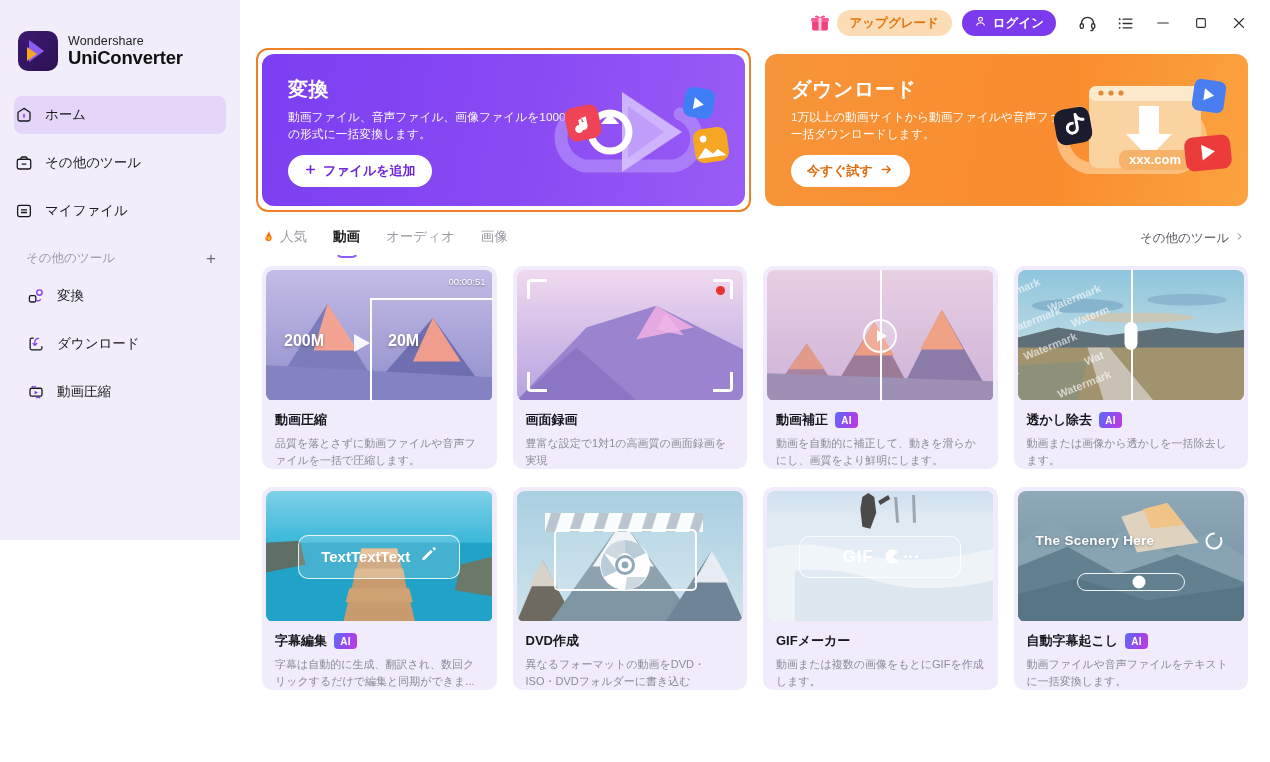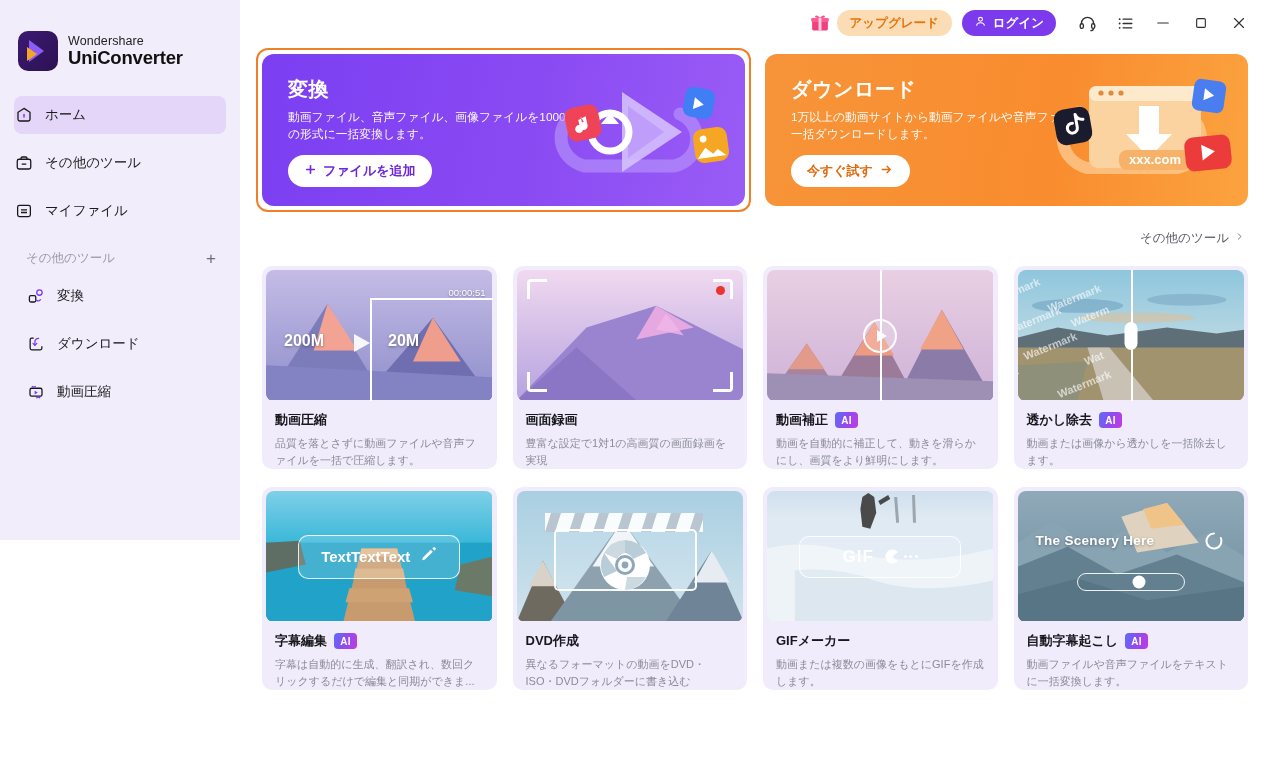--- a/index.html
+++ b/index.html
@@ -271,21 +271,20 @@
     margin-top: 6px;
     font-size: 11px; color: #8b8b97; line-height: 1.5;
   }
 
   
   .mt-scene { position:absolute; inset:0; }
   .badge-time {
     position: absolute; right: 7px; top: 6px;
     color: #fff; font-size: 9.5px;
     text-shadow: 0 1px 2px rgba(0,0,0,.4);
-    margin-top: 11px;
   }
   .ovl-txt {
     position: absolute; color: #fff; font-weight: bold;
     text-shadow: 0 1px 3px rgba(0,0,0,.35);
   }
   .split-line {
     position: absolute; top: 0; bottom: 0; width: 2px; background: #fff;
   }
   .play-circle {
     position: absolute; left: 50%; top: 50%;
@@ -553,20 +552,41 @@
               <path d="M177 27 l10 6 -10 6z" fill="#fff" transform="rotate(8 182 34)"></path>
               <rect x="158" y="74" width="46" height="34" rx="9" fill="#ec3b3b" transform="rotate(-6 181 91)"></rect>
               <path d="M175 82 l13 8 -13 8z" fill="#fff" transform="rotate(-6 181 91)"></path>
             </svg>
           </div>
         </div>
       </div>
     </div>
 
     <div class="tabs-row">
+      <div class="tabs">
+        <div class="tab">
+          <span>
+            <svg width="13" height="14" viewBox="0 0 24 24">
+              <path d="M13 2c.6 4-3.4 5.6-4.6 9.2C7.4 14 9 17 9 17s-2-1-2.6-3.4C5.2 16 5.6 21 12 22c6-1 7-6.2 4.6-10.4C15.4 9.4 13.6 6.6 13 2z" fill="#f97316"></path>
+              <path d="M12.4 11.6c.4 2-2 3-2 5.2 0 1.6 1.4 2.8 2.6 2.6 1.6-.2 2.6-1.6 2.2-3.4-.3-1.4-1.8-2.4-2.8-4.4z" fill="#fbbf24"></path>
+            </svg>
+          </span>
+          <span>人気</span>
+        </div>
+        <div class="tab active">
+          <span>動画</span>
+          <span class="tab-underline"></span>
+        </div>
+        <div class="tab">
+          <span>オーディオ</span>
+        </div>
+        <div class="tab">
+          <span>画像</span>
+        </div>
+      </div>
       <div class="more-tools">
         <span>その他のツール</span>
         <span>
           <svg width="9" height="11" viewBox="0 0 24 24" fill="none" stroke="#5a5a66" stroke-width="2.2" stroke-linecap="round" stroke-linejoin="round">
               <path d="M9 5l7 7-7 7"></path>
             </svg>
         </span>
       </div>
     </div>
 

